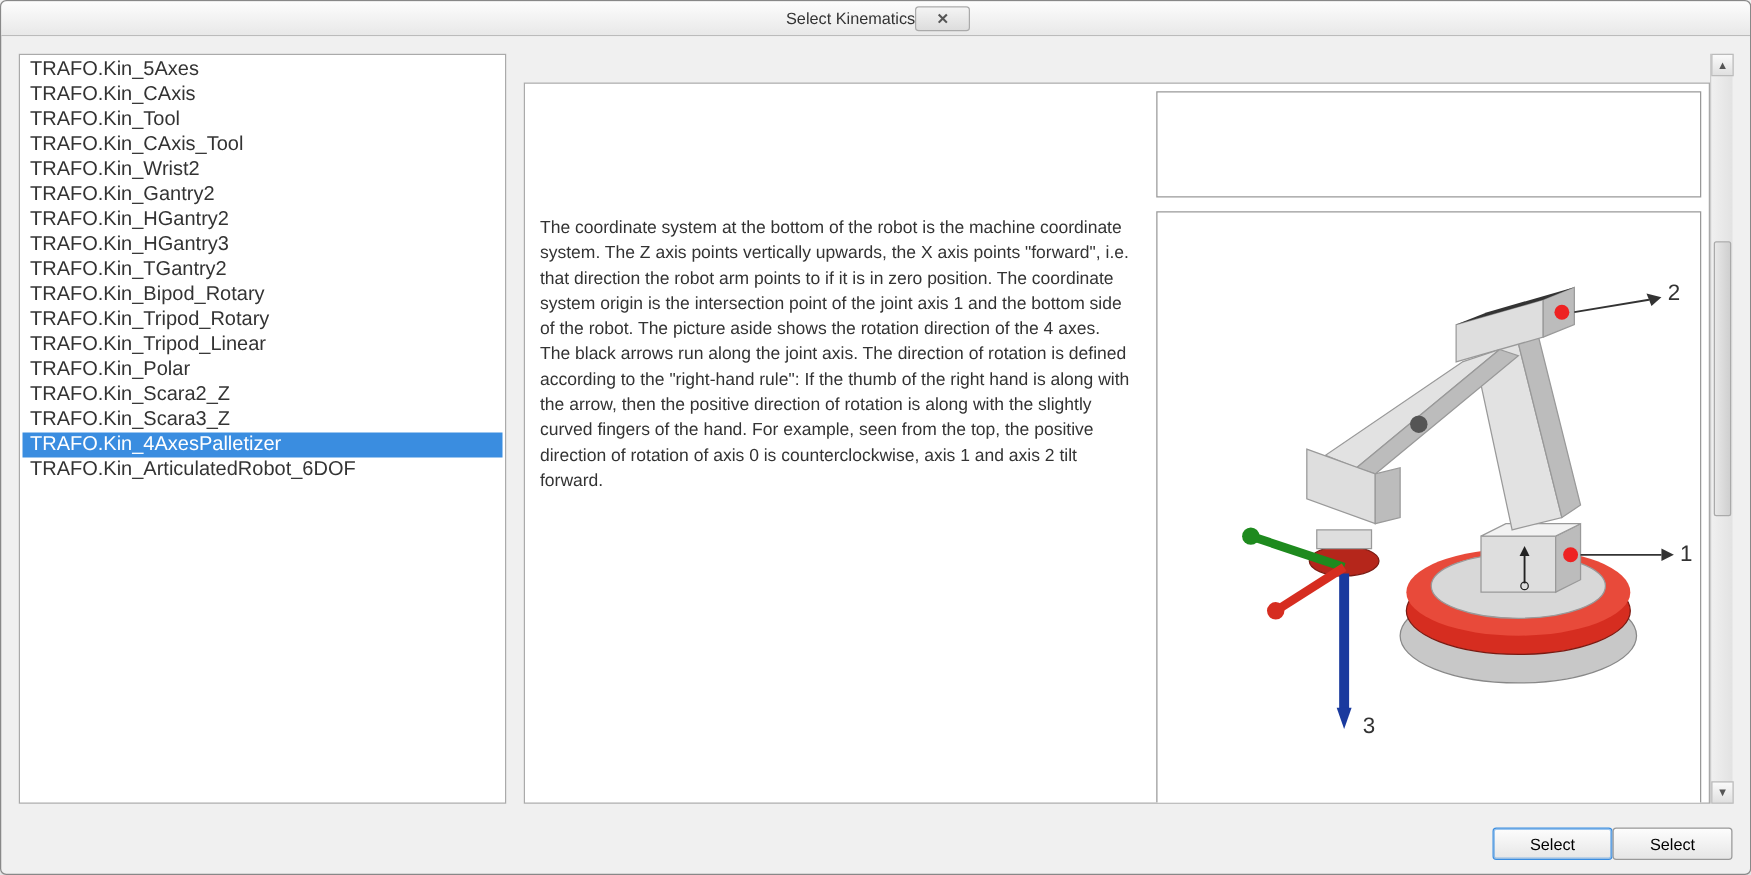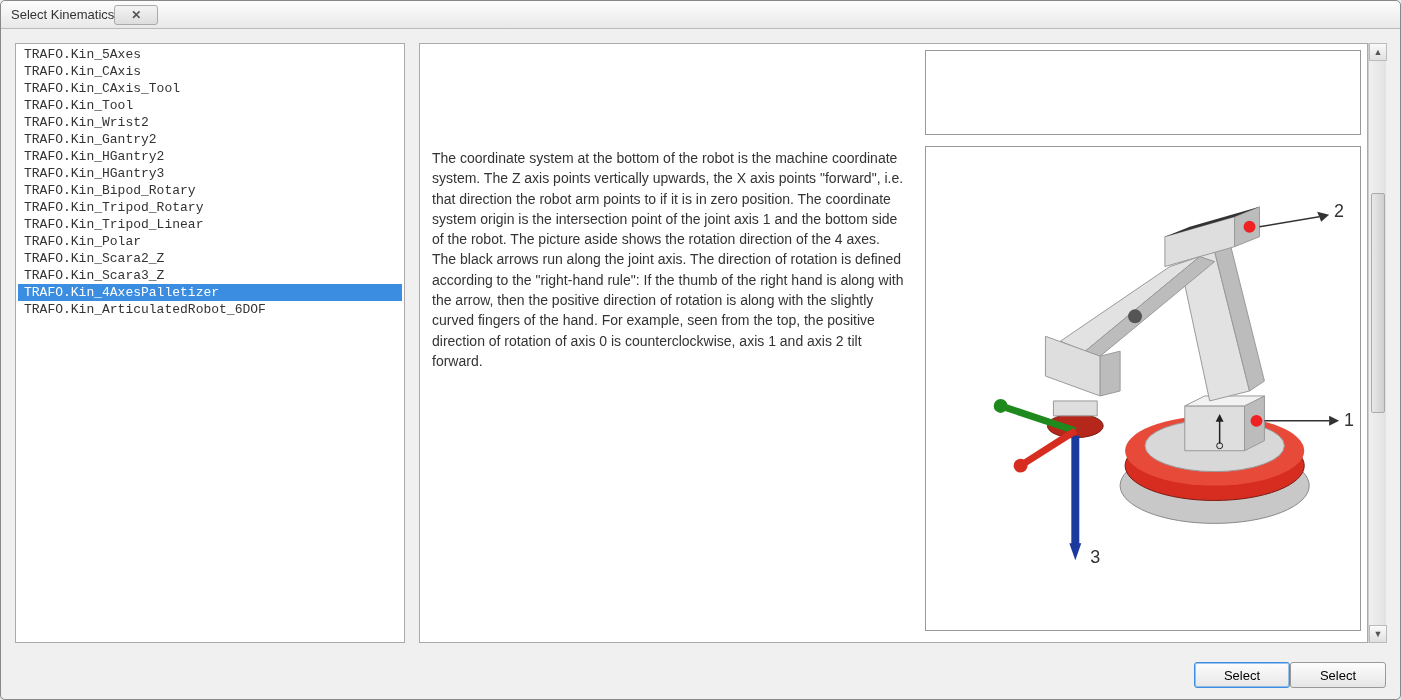--- a/index.html
+++ b/index.html
@@ -19,21 +19,21 @@
     box-shadow: 0 4px 20px rgba(0,0,0,0.3);
     display: flex;
     flex-direction: column;
   }
   .titlebar {
     height: 28px;
     background: linear-gradient(to bottom, #fdfdfd, #e8e8e8);
     border-bottom: 1px solid #bbb;
     display: flex;
     align-items: center;
-    justify-content: flex-start;
+    justify-content: center;
     padding: 0 6px 0 10px;
     border-top-left-radius: 5px;
     border-top-right-radius: 5px;
   }
   .titlebar-title {
     color: #333;
     font-size: 13px;
   }
   .titlebar-close {
     width: 44px;
@@ -59,41 +59,42 @@
   }
   .listbox {
     width: 390px;
     background: #fff;
     border: 1px solid #aaa;
     overflow: auto;
     padding: 2px;
   }
   .list-item {
     padding: 1px 6px;
-    font-family: Liberation Mono, monospace;
-    font-size: 13px;
+    font-family: Liberation Sans, sans-serif;
+    font-size: 16px;
     color: #333;
     white-space: nowrap;
     cursor: pointer;
   }
   .list-item.selected {
     background: #3a8de0;
     color: #fff;
   }
   .right-area {
     flex: 1;
     display: flex;
     position: relative;
   }
   .detail-frame {
     flex: 1;
     background: #fff;
     border: 1px solid #aaa;
     position: relative;
     overflow: hidden;
+    margin-top: 23px;
   }
   .upper-box {
     position: absolute;
     top: 6px;
     right: 6px;
     width: 436px;
     height: 85px;
     border: 1px solid #999;
     background: #fff;
   }
@@ -185,26 +186,27 @@
     <span class="titlebar-title">Select Kinematics</span>
     <div class="titlebar-close">
       <span>✕</span>
     </div>
   </div>
 
   <div class="content">
     <div class="listbox" id="listbox">
         <div class="list-item">TRAFO.Kin_5Axes</div>
         <div class="list-item">TRAFO.Kin_CAxis</div>
+        <div class="list-item">TRAFO.Kin_Tool</div>
         <div class="list-item">TRAFO.Kin_CAxis_Tool</div>
-        <div class="list-item">TRAFO.Kin_Tool</div>
         <div class="list-item">TRAFO.Kin_Wrist2</div>
         <div class="list-item">TRAFO.Kin_Gantry2</div>
         <div class="list-item">TRAFO.Kin_HGantry2</div>
         <div class="list-item">TRAFO.Kin_HGantry3</div>
+        <div class="list-item">TRAFO.Kin_TGantry2</div>
         <div class="list-item">TRAFO.Kin_Bipod_Rotary</div>
         <div class="list-item">TRAFO.Kin_Tripod_Rotary</div>
         <div class="list-item">TRAFO.Kin_Tripod_Linear</div>
         <div class="list-item">TRAFO.Kin_Polar</div>
         <div class="list-item">TRAFO.Kin_Scara2_Z</div>
         <div class="list-item">TRAFO.Kin_Scara3_Z</div>
         <div class="list-item selected">TRAFO.Kin_4AxesPalletizer</div>
         <div class="list-item">TRAFO.Kin_ArticulatedRobot_6DOF</div>
       </div>
 

